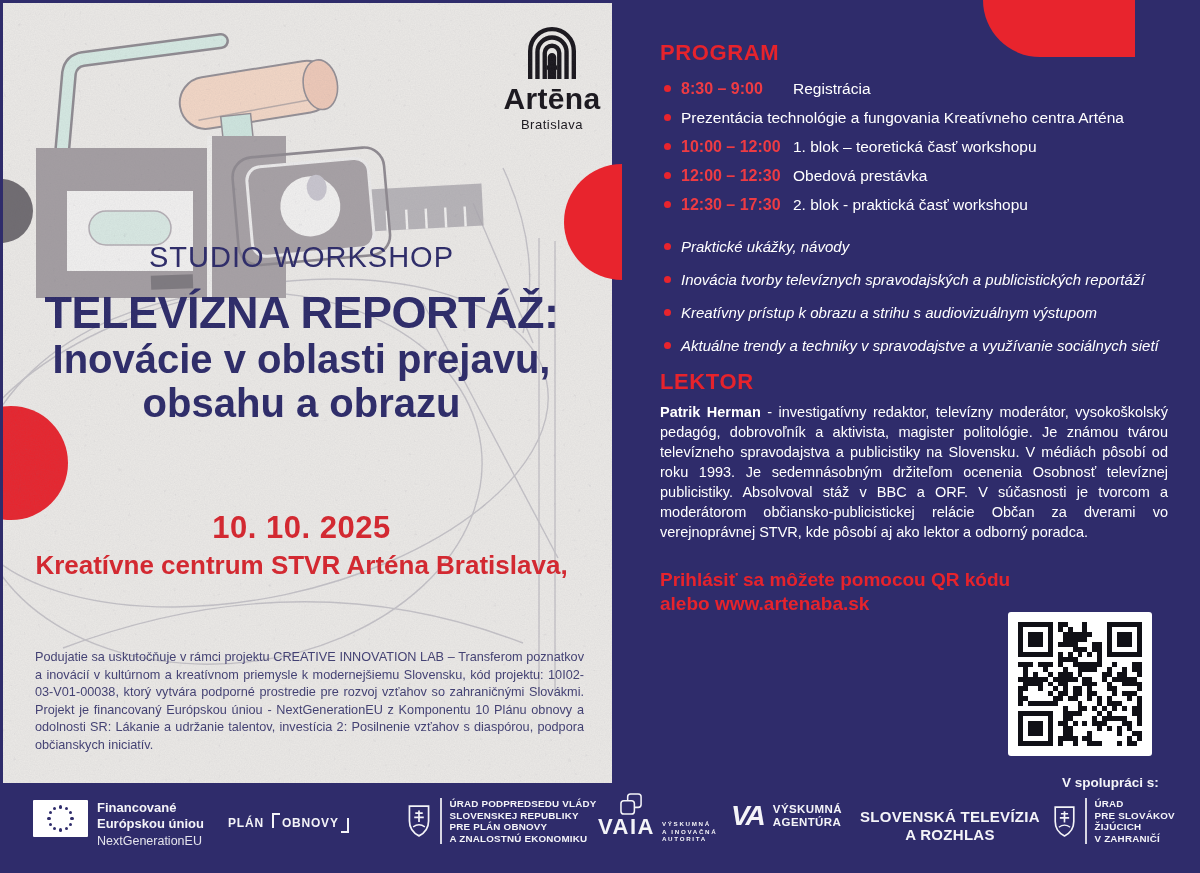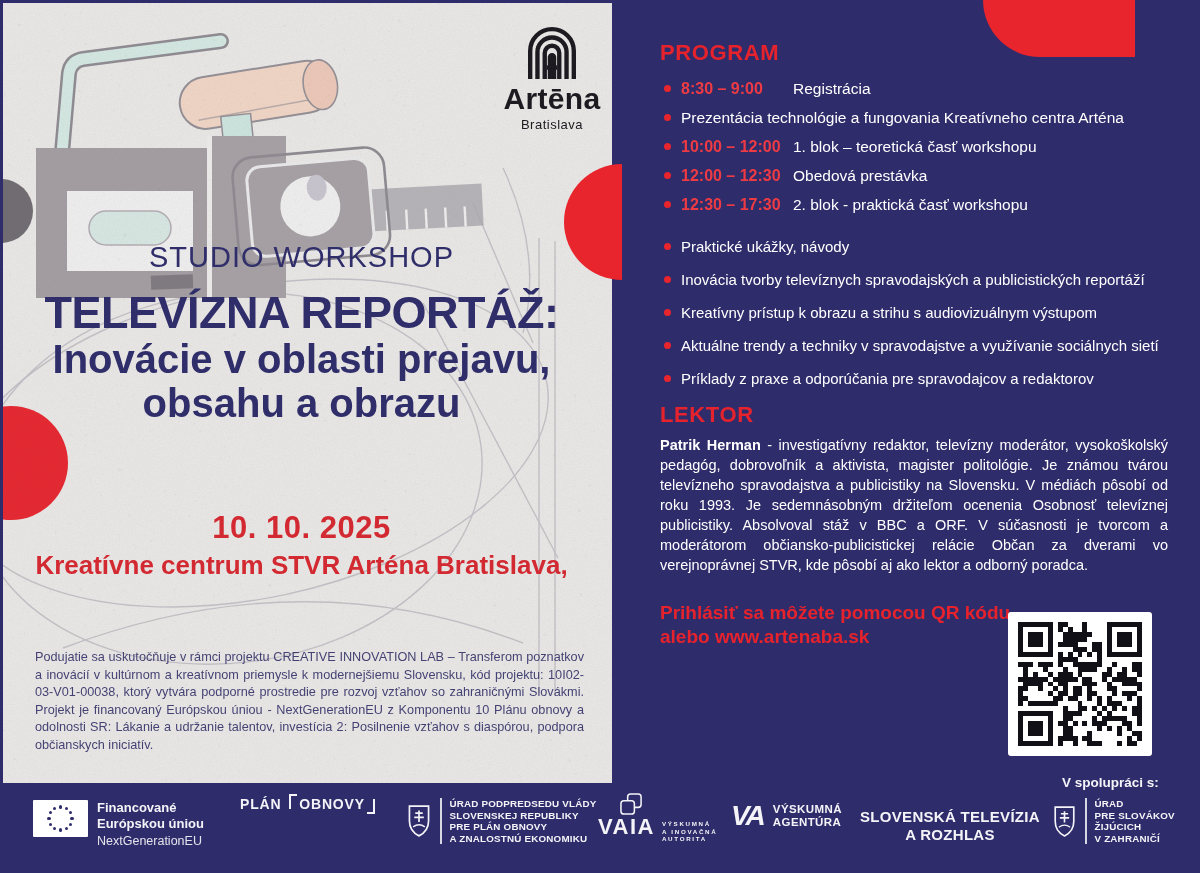--- a/index.html
+++ b/index.html
@@ -39,43 +39,43 @@
   .right-col{position:absolute;left:660px;top:0;width:512px;color:#fff;z-index:3;}
   .program-h,.lektor-h{font-size:22px;font-weight:800;color:#e6232c;letter-spacing:.6px;}
   .program-h{margin-top:40px;}
   .sched{margin-top:12px;}
   .srow,.hlrow{display:flex;}
   .srow{margin-bottom:8px;line-height:21px;}
   .dot{width:7px;height:7px;border-radius:50%;background:#e8242d;margin:7px 10px 0 4px;flex:none;}
   .stime{width:112px;flex:none;font-weight:700;font-size:16px;color:#ee3b43;}
   .sact{font-size:15.5px;}
   .hl{margin-top:22px;}
-  .hlrow{margin-bottom:13px;line-height:20px;font-size:15px;}
+  .hlrow{margin-bottom:13px;line-height:20px;font-size:15px;font-style:italic;}
   .hlrow .dot{margin-top:6px;}
   .lektor-h{margin-top:4px;}
   .bio{margin:7px 0 0 0;width:508px;font-size:14.5px;line-height:20px;text-align:justify;}
   .bio b{font-weight:700;}
   .cta{margin-top:26px;width:370px;font-size:19px;line-height:24px;font-weight:700;color:#e6232c;}
 
   .qr{position:absolute;left:1008px;top:612px;width:144px;height:144px;background:#fff;
       border-radius:3px;padding:10px;box-sizing:border-box;z-index:4;}
   .qr-grid{display:grid;width:124px;height:124px;grid-template-columns:repeat(25,1fr);grid-auto-rows:1fr;}
   .qr-grid i{background:#101016;}
 
   
   .footer{position:absolute;left:0;top:783px;width:1200px;height:90px;color:#f4f4f8;z-index:3;}
   .eu{position:absolute;left:33px;top:17px;display:flex;}
   .eu-flag{width:55px;height:37px;background:#fff;border-radius:1px;position:relative;flex:none;}
   .eu-dot{position:absolute;width:3.4px;height:3.4px;border-radius:50%;background:#2f2c6b;}
   .eu-text{margin-left:9px;margin-top:0;}
   .eu-b{font-size:13px;font-weight:700;line-height:15.5px;}
   .eu-r{font-size:12.5px;margin-top:3px;opacity:.92;}
 
-  .plan{position:absolute;left:228px;top:11px;display:flex;align-items:center;
-        font-size:14px;font-weight:800;letter-spacing:.8px;margin-left:12px;}
+  .plan{position:absolute;left:228px;top:30px;display:flex;align-items:center;
+        font-size:12px;font-weight:800;letter-spacing:.8px;}
   .cb{display:inline-block;width:6px;height:13px;}
   .cb-l{border-left:2.5px solid #f4f4f8;border-top:2.5px solid #f4f4f8;margin:0 2px 5px 8px;}
   .cb-r{border-right:2.5px solid #f4f4f8;border-bottom:2.5px solid #f4f4f8;margin:5px 0 0 2px;}
 
   .uv{position:absolute;left:406px;top:15px;display:flex;align-items:center;}
   .uv-div,.uszz-div{width:1.5px;height:46px;background:#f4f4f8;opacity:.85;margin:0 8px;flex:none;}
   .uv-text{font-size:9.8px;font-weight:700;line-height:11.5px;letter-spacing:.2px;}
 
   .vaia{position:absolute;left:598px;top:10px;display:flex;}
   .vaia-main{text-align:center;}
@@ -247,24 +247,20 @@
           <span class="dot"></span>
           <span>Inovácia tvorby televíznych spravodajských a publicistických reportáží</span>
         </div>
       <div class="hlrow">
           <span class="dot"></span>
           <span>Kreatívny prístup k obrazu a strihu s audiovizuálnym výstupom</span>
         </div>
       <div class="hlrow">
           <span class="dot"></span>
           <span>Aktuálne trendy a techniky v spravodajstve a využívanie sociálnych sietí</span>
-        </div>
-      <div class="hlrow">
-          <span class="dot"></span>
-          <span>Príklady z praxe a odporúčania pre spravodajcov a redaktorov</span>
         </div>
     </div>
 
     <div class="lektor-h">LEKTOR</div>
     <p class="bio"><b>Patrik Herman</b><span> - investigatívny redaktor, televízny moderátor, vysokoškolský pedagóg, dobrovoľník a aktivista, magister politológie. Je známou tvárou televízneho spravodajstva a publicistiky na Slovensku. V médiách pôsobí od roku 1993. Je sedemnásobným držiteľom ocenenia Osobnosť televíznej publicistiky. Absolvoval stáž v BBC a ORF. V súčasnosti je tvorcom a moderátorom občiansko-publicistickej relácie Občan za dverami vo verejnoprávnej STVR, kde pôsobí aj ako lektor a odborný poradca.</span></p>
 
     <div class="cta">
       <div>Prihlásiť sa môžete pomocou QR kódu</div>
       <div>alebo www.artenaba.sk</div>
     </div>

